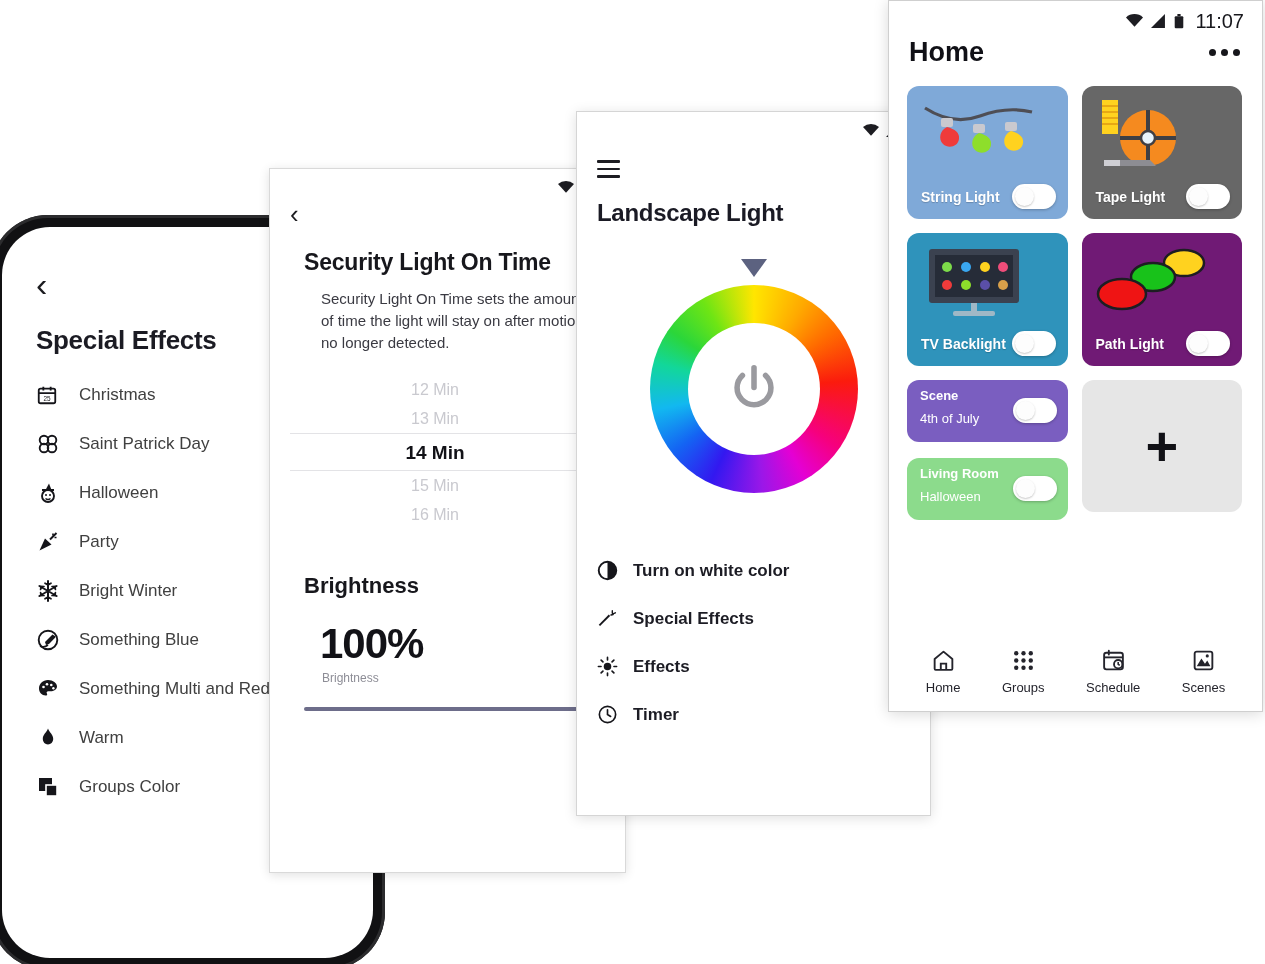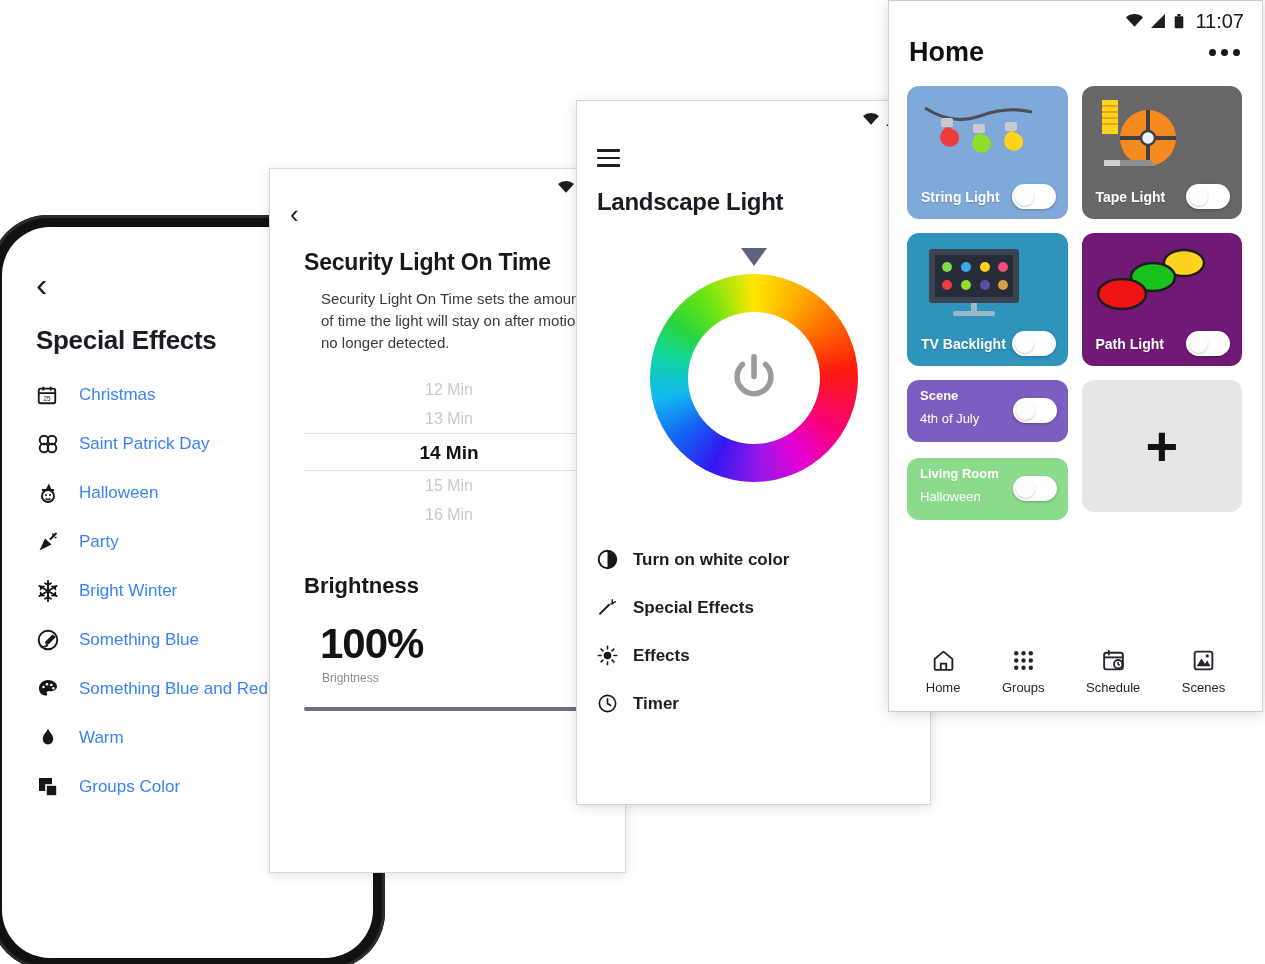--- a/index.html
+++ b/index.html
@@ -42,21 +42,21 @@
   }
   .fx-list { margin-top: 14px; }
   .fx-row {
     display: flex; align-items: center; height: 49px;
   }
   .fx-ico {
     width: 40px; display:flex; align-items:center; justify-content:flex-start;
     color: #15151a;
   }
   .fx-label {
-    font-size: 17px; color: #3b82f6; margin-left: 3px;
+    font-size: 17px; color: #404040; margin-left: 3px;
   }
 
   
   .panel2 {
     position: absolute; left: 269px; top: 168px;
     width: 357px; height: 705px;
     background: #ffffff;
     border: 1px solid #d9d9d9;
     box-shadow: 0 2px 10px rgba(0,0,0,.12);
     overflow: hidden;
@@ -67,21 +67,21 @@
   }
   .p2-back { font-size: 26px; color:#1b1b1f; padding: 6px 0 0 20px; line-height:1; }
   .p2-h1 {
     font-size: 23px; font-weight: bold; color:#17171c;
     padding: 22px 0 0 34px; letter-spacing:-.2px;
   }
   .p2-desc {
     font-size: 15px; color:#3a3a42; line-height: 1.48;
     padding: 12px 0 0 51px; width: 330px;
   }
-  .picker { margin-top: 20px; padding-left: 34px; }
+  .picker { margin-top: 20px; padding-left: 20px; }
   .pick-item {
     text-align:center; width: 290px; font-size: 16px;
     color:#c9c9cf; height: 29px; line-height: 29px;
   }
   .pick-item.sel {
     color:#121217; font-weight: bold; font-size: 19px;
     height: 38px; line-height: 38px;
     border-top: 1px solid #e3e3e6; border-bottom: 1px solid #e3e3e6;
   }
   .p2-h2 {
@@ -93,21 +93,21 @@
     padding: 24px 0 0 50px; letter-spacing:-1px; line-height:1;
   }
   .bright-sub { font-size: 12px; color:#8d8d96; padding: 6px 0 0 52px; }
   .slider-track {
     margin: 22px 0 0 34px; width: 330px; height: 4px;
     background:#6d6d8a; border-radius: 2px;
   }
 
   
   .panel3 {
-    position: absolute; left: 576px; top: 100px;
+    position: absolute; left: 576px; top: 111px;
     width: 355px; height: 705px;
     background:#ffffff;
     border: 1px solid #d5d5d5;
     box-shadow: 0 2px 12px rgba(0,0,0,.13);
     overflow:hidden;
   }
   .hamburger { padding: 22px 0 0 20px; }
   .hamburger span {
     display:block; width: 23px; height: 2.6px; background:#1d1d22;
     margin-bottom: 5px; border-radius:1px;
@@ -306,21 +306,21 @@
           <div class="fx-row">
             <span class="fx-ico">
               <svg width="24" height="24" viewBox="0 0 24 24">
                   <path d="M12 3C6.8 3 3 6.8 3 11.6c0 4.1 3 7 6.6 7 1.5 0 2-1.2 1.3-2.1-.8-1 .1-2.2 1.3-2.2h2.3c3.3 0 6.5-1.8 6.5-5C21 6.3 17 3 12 3z" fill="#15151a"></path>
                   <circle cx="7.5" cy="10" r="1.3" fill="#fff"></circle>
                   <circle cx="11" cy="7.2" r="1.3" fill="#fff"></circle>
                   <circle cx="15.3" cy="8" r="1.3" fill="#fff"></circle>
                   <circle cx="17.4" cy="11.3" r="1.2" fill="#fff"></circle>
                 </svg>
             </span>
-            <span class="fx-label">Something Blue and Red</span>
+            <span class="fx-label">Something Multi and Red</span>
           </div>
 
           <div class="fx-row">
             <span class="fx-ico">
               <svg width="24" height="24" viewBox="0 0 24 24">
                   <path d="M12 2.5c-1.5 4-5.2 6-5.2 10.3 0 3.4 2.4 5.7 5.2 5.7s5.2-2.3 5.2-5.7C17.2 8.5 13.5 6.5 12 2.5z" fill="#15151a"></path>
                 </svg>
             </span>
             <span class="fx-label">Warm</span>
           </div>

